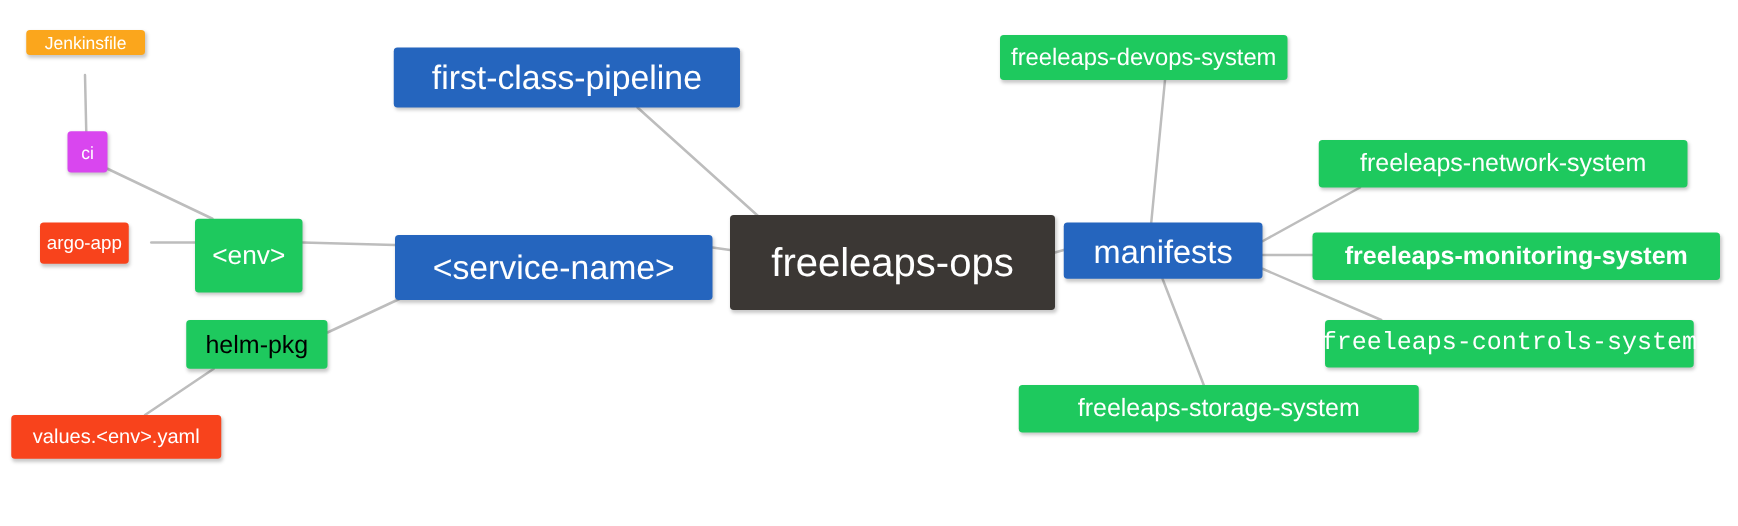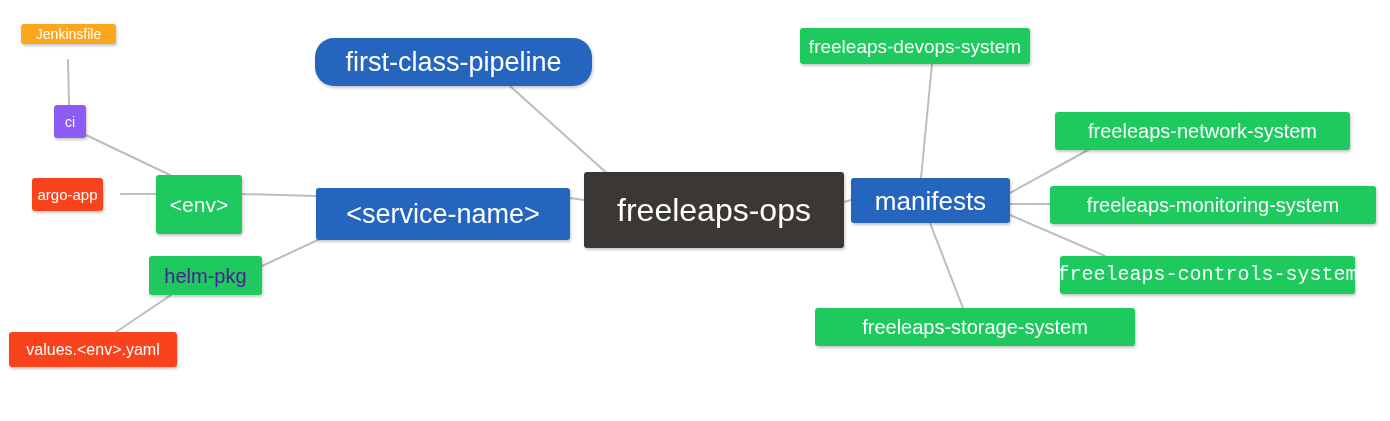--- a/index.html
+++ b/index.html
@@ -64,54 +64,54 @@
       <line x1="921" y1="178" x2="932" y2="64" stroke="#bdbdbd" stroke-width="2" stroke-linecap="round"></line>
       <line x1="1010" y1="193" x2="1088" y2="150" stroke="#bdbdbd" stroke-width="2" stroke-linecap="round"></line>
       <line x1="1010" y1="204" x2="1050" y2="204" stroke="#bdbdbd" stroke-width="2" stroke-linecap="round"></line>
       <line x1="1010" y1="215" x2="1105" y2="256" stroke="#bdbdbd" stroke-width="2" stroke-linecap="round"></line>
       <line x1="930" y1="223" x2="963" y2="308" stroke="#bdbdbd" stroke-width="2" stroke-linecap="round"></line>
     </svg>
   <div id="node-layer">
       <div class="node" style="left: 21px; top: 24px; width: 95px; height: 20px; font-size: 14px; background: rgb(251, 166, 28); color: rgb(255, 255, 255);">
         <span class="node-label">Jenkinsfile</span>
       </div>
-      <div class="node" style="left: 54px; top: 105px; width: 32px; height: 33px; font-size: 14px; background: #8b5cf6; color: rgb(255, 255, 255);">
+      <div class="node" style="left: 54px; top: 105px; width: 32px; height: 33px; font-size: 14px; background: #d946ef; color: rgb(255, 255, 255);">
         <span class="node-label">ci</span>
       </div>
       <div class="node" style="left: 32px; top: 178px; width: 71px; height: 33px; font-size: 15px; background: rgb(248, 67, 28); color: rgb(255, 255, 255);">
         <span class="node-label">argo-app</span>
       </div>
       <div class="node" style="left: 156px; top: 175px; width: 86px; height: 59px; font-size: 21px; background: rgb(30, 201, 94); color: rgb(255, 255, 255);">
         <span class="node-label">&lt;env&gt;</span>
       </div>
-      <div class="node" style="left: 149px; top: 256px; width: 113px; height: 39px; font-size: 20px; background: rgb(30, 201, 94); color: #4c1d95;">
+      <div class="node" style="left: 149px; top: 256px; width: 113px; height: 39px; font-size: 20px; background: rgb(30, 201, 94); color: #000000;">
         <span class="node-label">helm-pkg</span>
       </div>
       <div class="node" style="left: 9px; top: 332px; width: 168px; height: 35px; font-size: 16px; background: rgb(248, 67, 28); color: rgb(255, 255, 255); align-items: center;">
         <span class="node-label">values.&lt;env&gt;.yaml</span>
       </div>
-      <div class="node" style="left: 315px; top: 38px; width: 277px; height: 48px; font-size: 27px; background: rgb(37, 101, 190); color: rgb(255, 255, 255); border-radius: 19px;">
+      <div class="node" style="left: 315px; top: 38px; width: 277px; height: 48px; font-size: 27px; background: rgb(37, 101, 190); color: rgb(255, 255, 255);">
         <span class="node-label">first-class-pipeline</span>
       </div>
       <div class="node" style="left: 316px; top: 188px; width: 254px; height: 52px; font-size: 27px; background: rgb(37, 101, 190); color: rgb(255, 255, 255);">
         <span class="node-label">&lt;service-name&gt;</span>
       </div>
       <div class="node" style="left: 584px; top: 172px; width: 260px; height: 76px; font-size: 32px; background: rgb(59, 55, 52); color: rgb(255, 255, 255);">
         <span class="node-label">freeleaps-ops</span>
       </div>
       <div class="node" style="left: 851px; top: 178px; width: 159px; height: 45px; font-size: 26px; background: rgb(37, 101, 190); color: rgb(255, 255, 255);">
         <span class="node-label">manifests</span>
       </div>
       <div class="node" style="left: 800px; top: 28px; width: 230px; height: 36px; font-size: 19px; background: rgb(30, 201, 94); color: rgb(255, 255, 255);">
         <span class="node-label">freeleaps-devops-system</span>
       </div>
       <div class="node" style="left: 1055px; top: 112px; width: 295px; height: 38px; font-size: 20px; background: rgb(30, 201, 94); color: rgb(255, 255, 255);">
         <span class="node-label">freeleaps-network-system</span>
       </div>
-      <div class="node" style="left: 1050px; top: 186px; width: 326px; height: 38px; font-size: 20px; background: rgb(30, 201, 94); color: rgb(255, 255, 255);">
+      <div class="node" style="left: 1050px; top: 186px; width: 326px; height: 38px; font-size: 20px; background: rgb(30, 201, 94); color: rgb(255, 255, 255); font-weight: bold;">
         <span class="node-label">freeleaps-monitoring-system</span>
       </div>
       <div class="node" style="left: 1060px; top: 256px; width: 295px; height: 38px; font-size: 20px; background: rgb(30, 201, 94); color: rgb(255, 255, 255); font-family: Liberation Mono, monospace;">
         <span class="node-label">freeleaps-controls-system</span>
       </div>
       <div class="node" style="left: 815px; top: 308px; width: 320px; height: 38px; font-size: 20px; background: rgb(30, 201, 94); color: rgb(255, 255, 255);">
         <span class="node-label">freeleaps-storage-system</span>
       </div>
     </div>
 </div>

